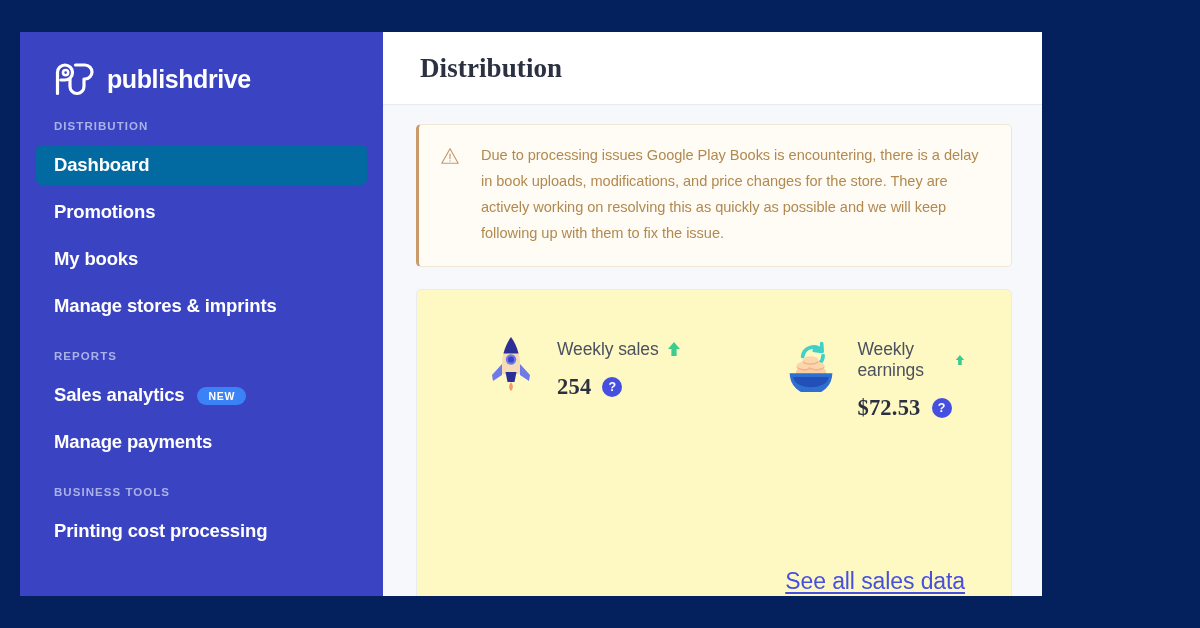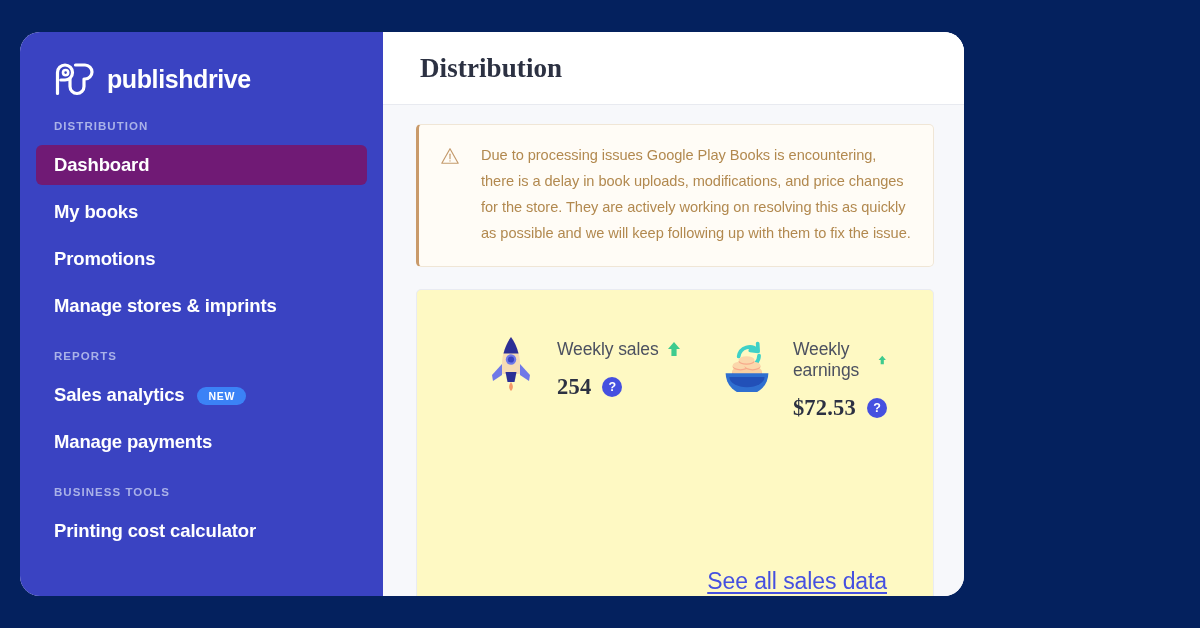--- a/index.html
+++ b/index.html
@@ -14,26 +14,25 @@
     background: #04215e;
     font-family: "Liberation Sans", sans-serif;
     -webkit-font-smoothing: antialiased;
   }
 
   
   .app-frame {
     position: absolute;
     left: 20px;
     top: 32px;
-    width: 944px;
+    width: 1022px;
     height: 564px;
     display: flex;
     overflow: hidden;
     background: #f7f8fb;
-    border-radius: 20px;
   }
 
   
   .sidebar {
     width: 363px;
     flex: 0 0 363px;
     background: #3a43c2;
     position: relative;
     padding-top: 0;
   }
@@ -74,21 +73,21 @@
     padding-left: 18px;
     border-radius: 6px;
     color: #ffffff;
     font-size: 18.5px;
     font-weight: 700;
     letter-spacing: -0.15px;
     cursor: pointer;
     white-space: nowrap;
   }
   .nav-item + .nav-item { margin-top: 7px; }
-  .nav-item.active { background: #701a75; }
+  .nav-item.active { background: #0369a1; }
 
   .badge-new {
     background: #3b82f6;
     color: #ffffff;
     font-size: 10.5px;
     font-weight: 700;
     letter-spacing: 0.7px;
     border-radius: 999px;
     padding: 4px 11px 4px 11px;
     line-height: 1;
@@ -303,43 +302,43 @@
       </svg>
       <span class="logo-text">publishdrive</span>
     </div>
 
     <div class="nav-section-label">DISTRIBUTION</div>
 
     <div class="nav-item active">
       <span>Dashboard</span>
     </div>
     <div class="nav-item">
+      <span>Promotions</span>
+    </div>
+    <div class="nav-item">
       <span>My books</span>
-    </div>
-    <div class="nav-item">
-      <span>Promotions</span>
     </div>
     <div class="nav-item">
       <span>Manage stores &amp; imprints</span>
     </div>
 
     <div class="nav-section-label reports">REPORTS</div>
 
     <div class="nav-item">
       <span>Sales analytics</span>
       <span class="badge-new">NEW</span>
     </div>
     <div class="nav-item">
       <span>Manage payments</span>
     </div>
 
     <div class="nav-section-label business">BUSINESS TOOLS</div>
 
     <div class="nav-item">
-      <span>Printing cost calculator</span>
+      <span>Printing cost processing</span>
     </div>
   </nav>
 
   <div class="main">
 
     <div class="topbar">
       <h1 class="page-title">Distribution</h1>
     </div>
 
     <div class="content">

